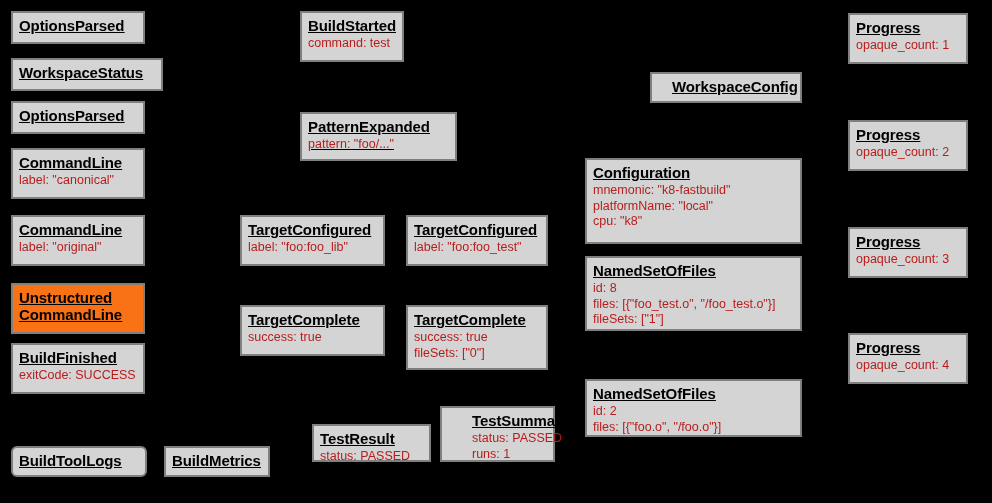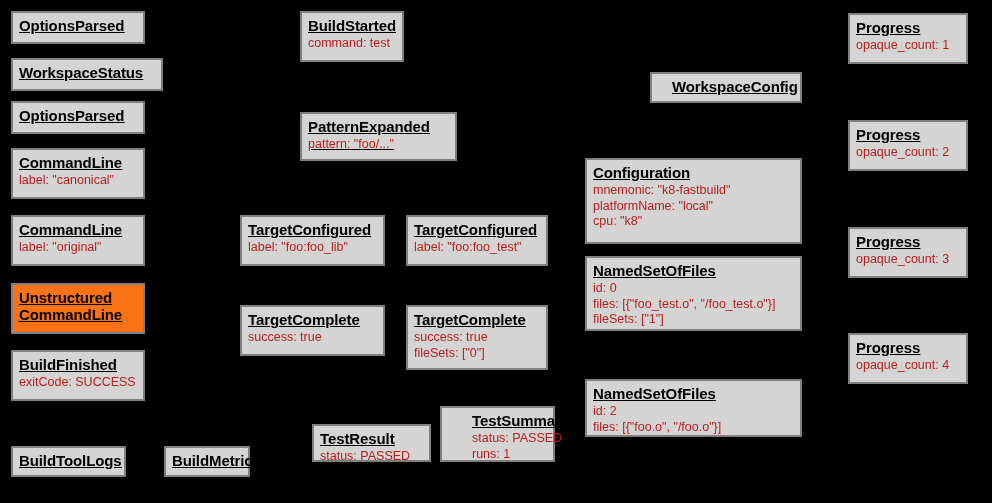--- a/index.html
+++ b/index.html
@@ -91,34 +91,34 @@
       <span class="node-fields">
         <span class="field">label: "original"</span>
       </span>
     </div>
     <div class="node title-only" style="left: 11px; top: 283px; width: 134px; height: 51px; background: #f97316; border-color: rgb(127, 127, 127); color: rgb(0, 0, 0);">
       <span class="node-title">
         <span class="tline">Unstructured</span>
         <span class="tline">CommandLine</span>
       </span>
     </div>
-    <div class="node" style="left: 11px; top: 350px; width: 134px; height: 51px; background: rgb(212, 212, 212); border-color: rgb(127, 127, 127); color: rgb(0, 0, 0);">
+    <div class="node" style="left: 11px; top: 343px; width: 134px; height: 51px; background: rgb(212, 212, 212); border-color: rgb(127, 127, 127); color: rgb(0, 0, 0);">
       <span class="node-title">
         <span class="tline">BuildFinished</span>
       </span>
       <span class="node-fields">
         <span class="field">exitCode: SUCCESS</span>
       </span>
     </div>
-    <div class="node title-only" style="left: 11px; top: 446px; width: 115px; height: 31px; background: rgb(212, 212, 212); border-color: rgb(127, 127, 127); color: rgb(0, 0, 0);">
+    <div class="node title-only" style="left: 11px; top: 446px; width: 136px; height: 31px; background: rgb(212, 212, 212); border-color: rgb(127, 127, 127); color: rgb(0, 0, 0); border-radius: 6px;">
       <span class="node-title">
         <span class="tline">BuildToolLogs</span>
       </span>
     </div>
-    <div class="node title-only" style="left: 164px; top: 446px; width: 86px; height: 31px; background: rgb(212, 212, 212); border-color: rgb(127, 127, 127); color: rgb(0, 0, 0);">
+    <div class="node title-only" style="left: 164px; top: 446px; width: 106px; height: 31px; background: rgb(212, 212, 212); border-color: rgb(127, 127, 127); color: rgb(0, 0, 0);">
       <span class="node-title">
         <span class="tline">BuildMetrics</span>
       </span>
     </div>
     <div class="node" style="left: 300px; top: 11px; width: 104px; height: 51px; background: rgb(212, 212, 212); border-color: rgb(127, 127, 127); color: rgb(0, 0, 0);">
       <span class="node-title">
         <span class="tline">BuildStarted</span>
       </span>
       <span class="node-fields">
         <span class="field">command: test</span>
@@ -195,21 +195,21 @@
         <span class="field">mnemonic: "k8-fastbuild"</span>
         <span class="field">platformName: "local"</span>
         <span class="field">cpu: "k8"</span>
       </span>
     </div>
     <div class="node" style="left: 585px; top: 256px; width: 217px; height: 75px; background: rgb(212, 212, 212); border-color: rgb(127, 127, 127); color: rgb(0, 0, 0);">
       <span class="node-title">
         <span class="tline">NamedSetOfFiles</span>
       </span>
       <span class="node-fields">
-        <span class="field">id: 0</span>
+        <span class="field">id: 8</span>
         <span class="field">files: [{"foo_test.o", "/foo_test.o"}]</span>
         <span class="field">fileSets: ["1"]</span>
       </span>
     </div>
     <div class="node" style="left: 585px; top: 379px; width: 217px; height: 58px; background: rgb(212, 212, 212); border-color: rgb(127, 127, 127); color: rgb(0, 0, 0);">
       <span class="node-title">
         <span class="tline">NamedSetOfFiles</span>
       </span>
       <span class="node-fields">
         <span class="field">id: 2</span>

